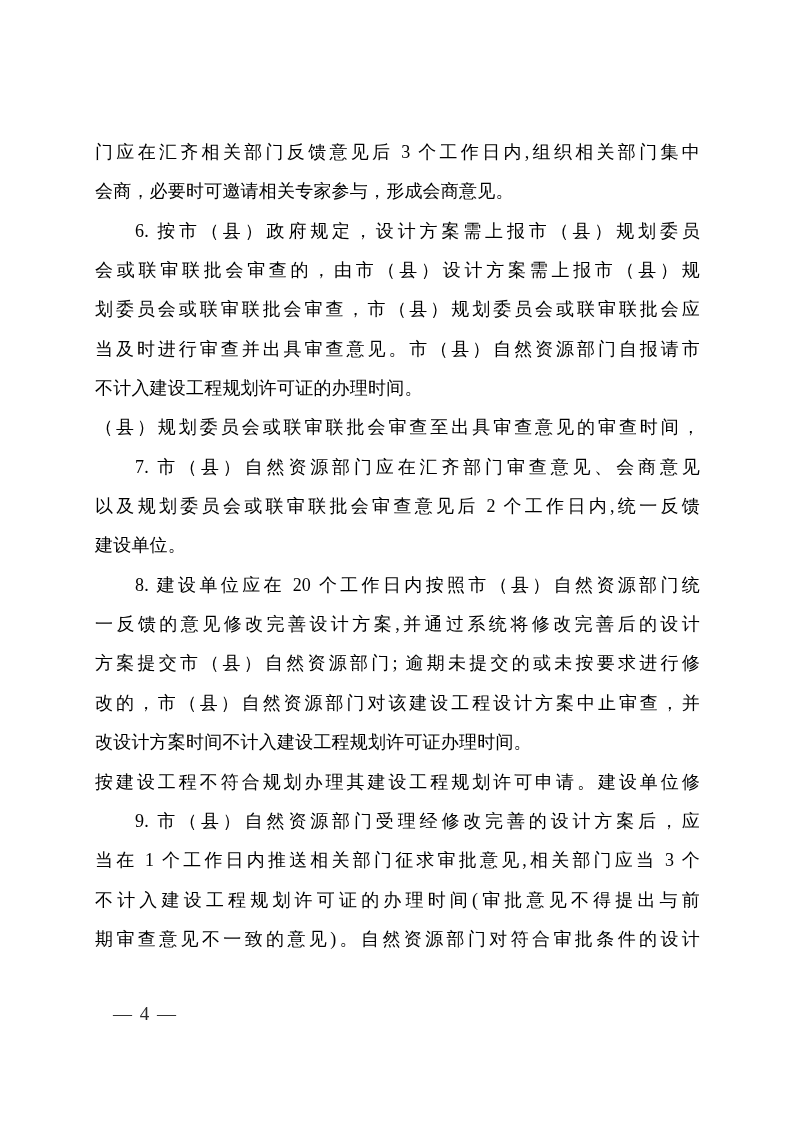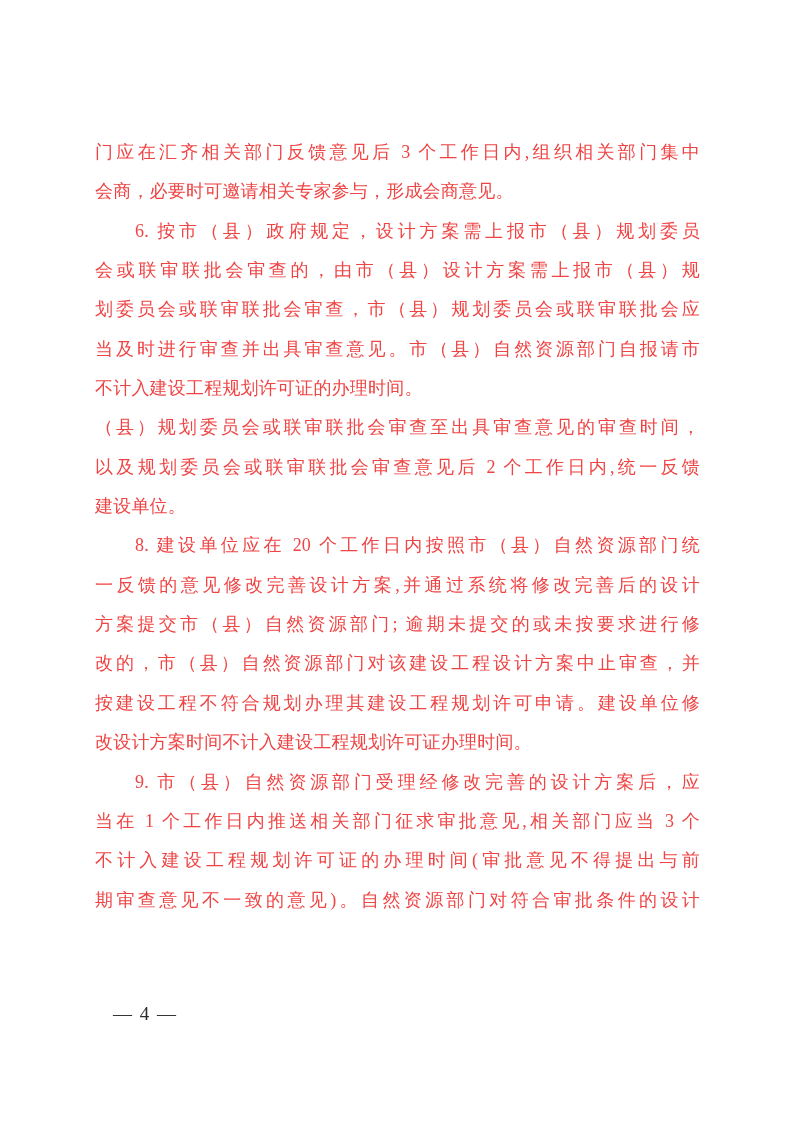--- a/index.html
+++ b/index.html
@@ -17,21 +17,21 @@
   .page {
     position: absolute;
     inset: 0;
     background: #ffffff;
   }
   .doc {
     position: absolute;
     left: 95px;
     top: 133px;
     width: 605px;
-    color: #ef4444;
+    color: #000000;
     font-size: 18px;
     line-height: 39.35px;
     letter-spacing: 0.2px;
   }
   
   .line {
     text-align: justify;
     text-align-last: justify;
     height: 39.35px;
     overflow: visible;
@@ -62,28 +62,29 @@
 
   <div class="doc">
     <div class="line">门应在汇齐相关部门反馈意见后 3 个工作日内,组织相关部门集中</div>
     <div class="line pe">会商，必要时可邀请相关专家参与，形成会商意见。</div>
     <div class="line in">6. 按市（县）政府规定，设计方案需上报市（县）规划委员</div>
     <div class="line">会或联审联批会审查的，由市（县）设计方案需上报市（县）规</div>
     <div class="line">划委员会或联审联批会审查，市（县）规划委员会或联审联批会应</div>
     <div class="line">当及时进行审查并出具审查意见。市（县）自然资源部门自报请市</div>
     <div class="line pe">不计入建设工程规划许可证的办理时间。</div>
     <div class="line">（县）规划委员会或联审联批会审查至出具审查意见的审查时间，</div>
+    <div class="line in">7. 市（县）自然资源部门应在汇齐部门审查意见、会商意见</div>
     <div class="line">以及规划委员会或联审联批会审查意见后 2 个工作日内,统一反馈</div>
     <div class="line pe">建设单位。</div>
     <div class="line in">8. 建设单位应在 20 个工作日内按照市（县）自然资源部门统</div>
     <div class="line">一反馈的意见修改完善设计方案,并通过系统将修改完善后的设计</div>
     <div class="line">方案提交市（县）自然资源部门; 逾期未提交的或未按要求进行修</div>
     <div class="line">改的，市（县）自然资源部门对该建设工程设计方案中止审查，并</div>
+    <div class="line pe">改设计方案时间不计入建设工程规划许可证办理时间。</div>
     <div class="line">按建设工程不符合规划办理其建设工程规划许可申请。建设单位修</div>
-    <div class="line pe">改设计方案时间不计入建设工程规划许可证办理时间。</div>
     <div class="line in">9. 市（县）自然资源部门受理经修改完善的设计方案后，应</div>
     <div class="line">当在 1 个工作日内推送相关部门征求审批意见,相关部门应当 3 个</div>
     <div class="line">不计入建设工程规划许可证的办理时间(审批意见不得提出与前</div>
     <div class="line">期审查意见不一致的意见)。自然资源部门对符合审批条件的设计</div>
   </div>
 
   <div class="footer">— 4 —</div>
 
 </div>
 

